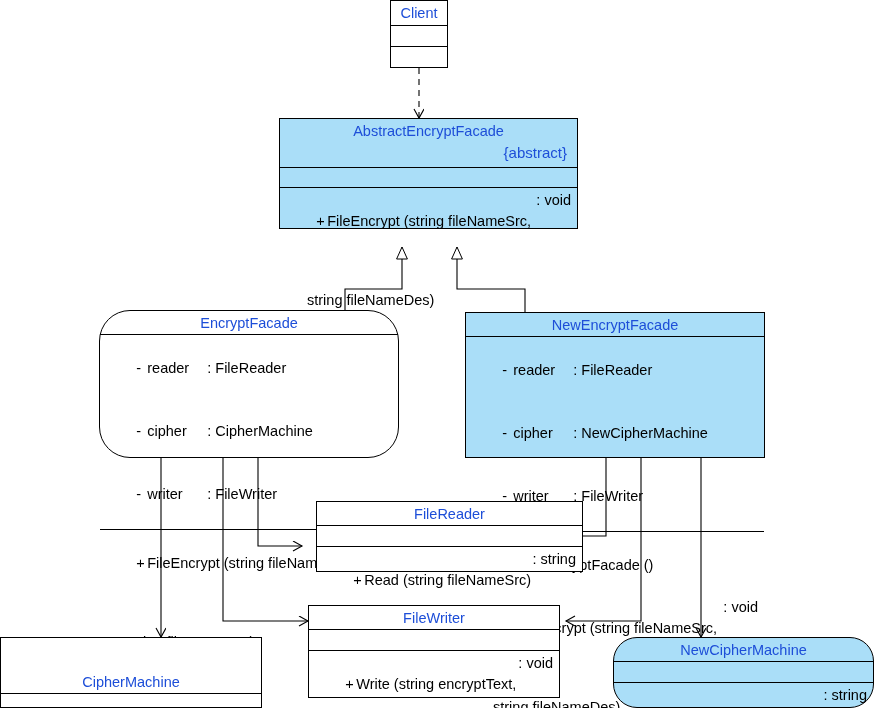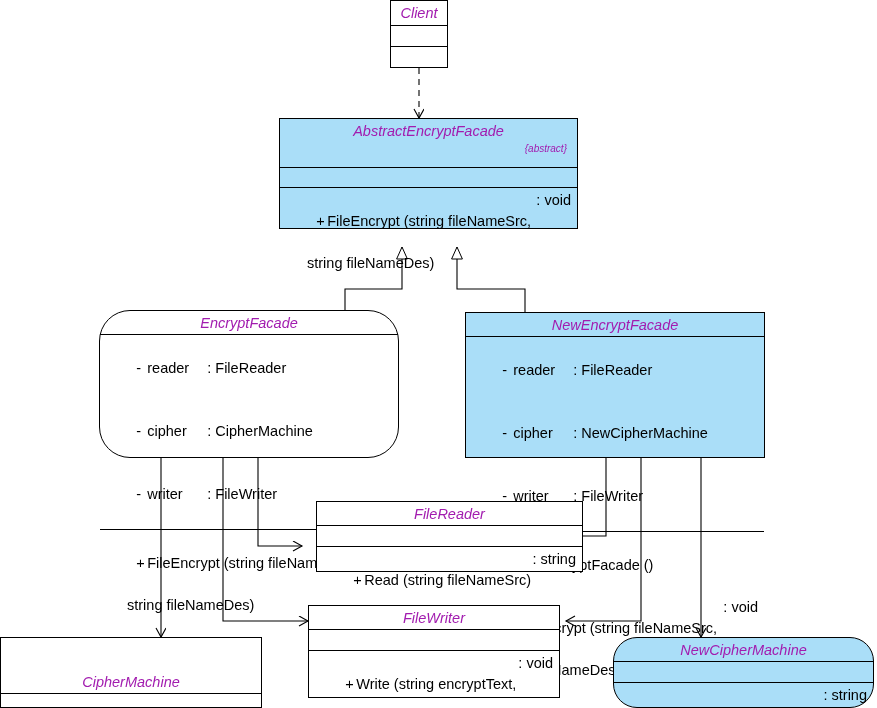--- a/index.html
+++ b/index.html
@@ -39,31 +39,30 @@
   .compartment {
     box-sizing: border-box;
     position: relative;
   }
   .compartment + .compartment {
     border-top: 1px solid #000000;
   }
   .name-compartment {
     text-align: center;
     font-size: 14.5px;
-    color: #a21caf;
+    color: #1d4ed8;
     line-height: 1.45;
     padding: 2px 4px 3px 4px;
     white-space: nowrap;
-    font-style: italic;
   }
   .stereo-abstract {
     display: block;
     text-align: right;
     padding-right: 6px;
-    font-size: 10px;
+    font-size: 15px;
   }
   .members {
     font-size: 14.5px;
     color: #000000;
     line-height: 1.45;
     padding: 2px 2px 3px 4px;
   }
   .members.empty {
     min-height: 18px;
     padding: 0;
@@ -91,20 +90,21 @@
   .op-ret {
     position: absolute;
     right: 4px;
     top: 0;
     white-space: pre;
   }
   .op-wrap-2nd {
     display: block;
     white-space: pre;
     padding-left: 23px;
+    margin-top: 37px;
   }
 </style>
 </head>
 <body>
 
 <div id="canvas">
 
   <svg id="edges" viewBox="0 0 877 708" width="877" height="708" xmlns="http://www.w3.org/2000/svg">
     <defs>
       <marker id="open-arrow" markerWidth="14" markerHeight="14" refX="11" refY="5" orient="auto" markerUnits="userSpaceOnUse">

